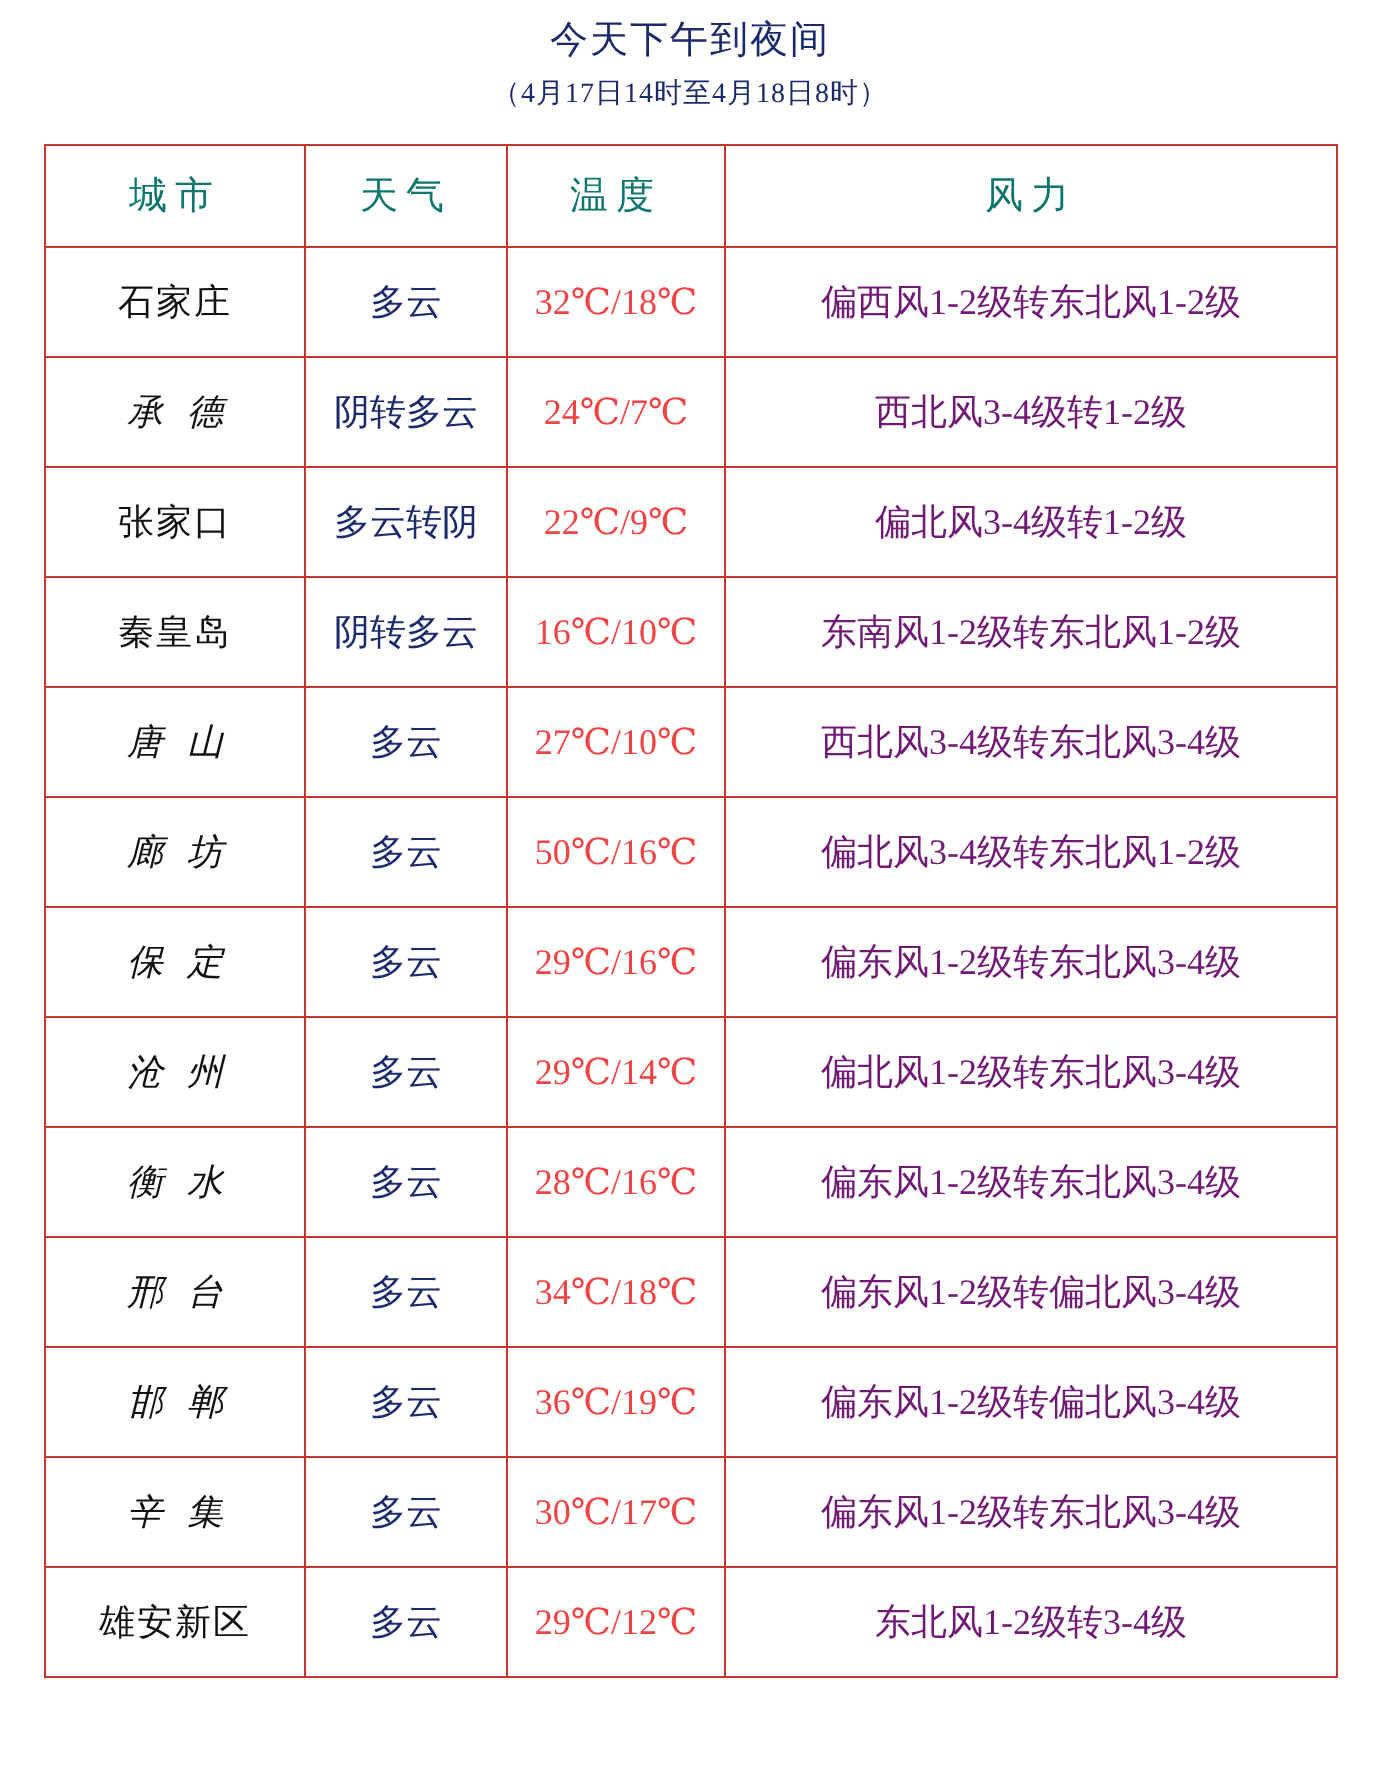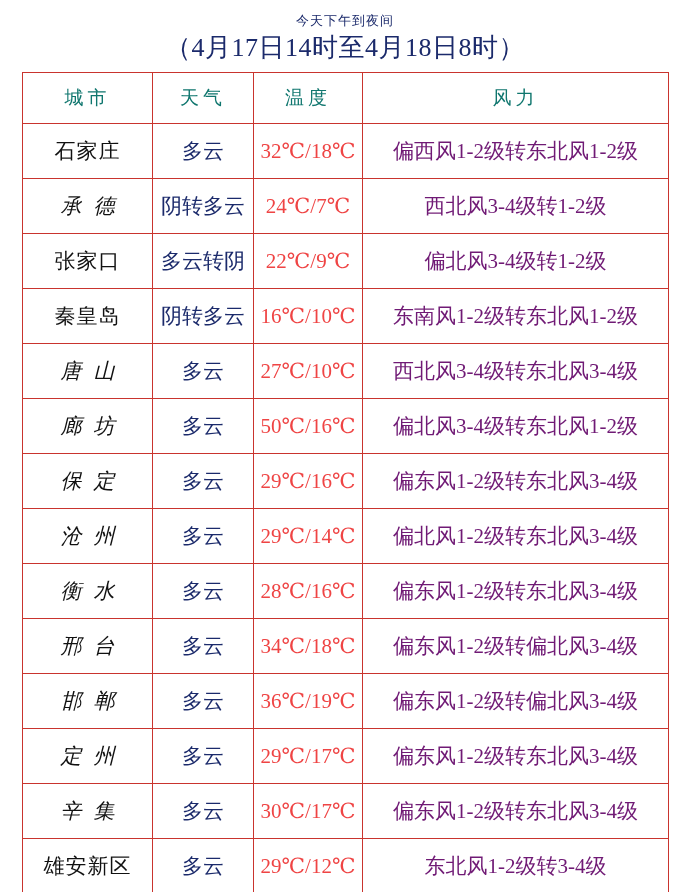--- a/index.html
+++ b/index.html
@@ -19,46 +19,46 @@
     height: 892px;
     position: relative;
     box-sizing: border-box;
     padding: 0 22px;
   }
   .title-block {
     text-align: center;
     padding-top: 8px;
   }
   .title-main {
-    font-size: 13px;
+    font-size: 19px;
     line-height: 26px;
     color: #1b2a6b;
     font-weight: normal;
     letter-spacing: 1px;
   }
   .title-sub {
-    font-size: 26px;
+    font-size: 14px;
     line-height: 28px;
     color: #1b2a6b;
     font-weight: normal;
     letter-spacing: 0.5px;
   }
   table.wx {
     margin-top: 10px;
     width: 646px;
     border-collapse: collapse;
     table-layout: fixed;
   }
   table.wx th, table.wx td {
     border: 1px solid #c9342e;
     text-align: center;
     vertical-align: middle;
     padding: 0;
     height: 54px;
-    font-size: 21px;
+    font-size: 18px;
   }
   table.wx thead th {
     height: 50px;
     color: #0f766e;
     font-size: 19px;
     letter-spacing: 4px;
     font-weight: normal;
   }
   col.c-city { width: 130px; }
   col.c-weather { width: 101px; }
@@ -173,26 +173,20 @@
           <td class="temp">34℃/18℃</td>
           <td class="wind">偏东风1-2级转偏北风3-4级</td>
         </tr>
         <tr>
           <td class="city"><span class="sp">邯郸</span></td>
           <td class="weather">多云</td>
           <td class="temp">36℃/19℃</td>
           <td class="wind">偏东风1-2级转偏北风3-4级</td>
         </tr>
         <tr>
-          <td class="city"><span class="sp">定州</span></td>
-          <td class="weather">多云</td>
-          <td class="temp">29℃/17℃</td>
-          <td class="wind">偏东风1-2级转东北风3-4级</td>
-        </tr>
-        <tr>
           <td class="city"><span class="sp">辛集</span></td>
           <td class="weather">多云</td>
           <td class="temp">30℃/17℃</td>
           <td class="wind">偏东风1-2级转东北风3-4级</td>
         </tr>
         <tr>
           <td class="city">雄安新区</td>
           <td class="weather">多云</td>
           <td class="temp">29℃/12℃</td>
           <td class="wind">东北风1-2级转3-4级</td>

